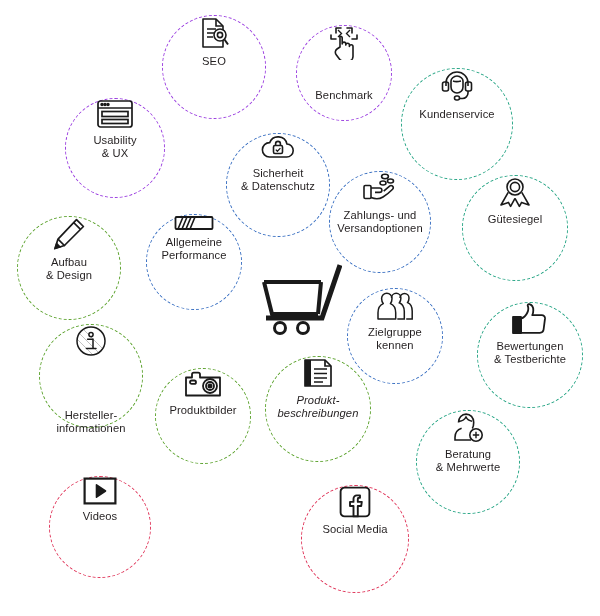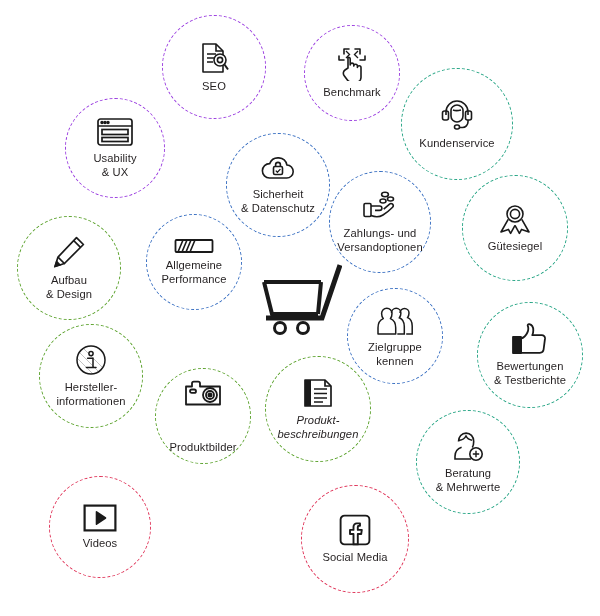--- a/index.html
+++ b/index.html
@@ -1,21 +1,21 @@
 <!DOCTYPE html>
 <html><head>
 <meta charset="utf-8">
 <style>
   html,body{margin:0;padding:0;background:#ffffff;}
   body{width:600px;height:616px;overflow:hidden;
        font-family:"Liberation Sans","DejaVu Sans",sans-serif;}
   #stage{position:relative;width:600px;height:616px;background:#fff;}
   .bubble{position:absolute;box-sizing:border-box;border-radius:50%;
           display:flex;flex-direction:column;align-items:center;
-          justify-content:center;text-align:center;}
+          text-align:center;}
   .bubble .ico{display:block;line-height:0;margin-bottom:5px;}
   .bubble .lbl{font-size:11.2px;line-height:1.18;color:#231f20;
                letter-spacing:.1px;white-space:pre-line;}
   #cart{position:absolute;line-height:0;}
   svg{display:block;}
 </style>
 </head>
 <body>
 
 <div id="stage">
@@ -37,21 +37,21 @@
       <path d="M6 3h13l7 7v21H6z" stroke-linejoin="round"></path>
       <path d="M19 3v7h7"></path>
       <path d="M10 13h9M10 17h9M10 21h6"></path>
       <circle cx="23" cy="19" r="6" fill="#fff"></circle>
           <circle cx="23" cy="19" r="2.6"></circle>
       <path d="M27.5 23.5 L31 28.5" stroke-width="2"></path>
         </svg>
       </span>
       <span class="lbl" style="color: rgb(35, 31, 32);">SEO</span>
     </div>
-    <div class="bubble" style="left: 304px; top: 25px; width: 96px; height: 96px; border: 1.6px dashed rgb(155, 63, 224);">
+    <div class="bubble" style="left: 296px; top: 25px; width: 96px; height: 96px; border: 1.6px dashed rgb(155, 63, 224); gap: 24px;">
       <span class="ico">
         <svg width="34" height="34" viewBox="0 0 34 34" fill="none" stroke="#1a1a1a" stroke-width="1.6">
       <path d="M9 2h5M9 2v5M25 2h-5M25 2v5M9 13H4M4 13l0-4M25 13h5M30 13V9" stroke-linecap="round"></path>
       <path d="M11 4l4 4M23 4l-4 4M11 11l3-3M23 11l-3-3" stroke-width="1.3"></path>
       <path d="M13 12v9M13 21l-3 2c-2 1.4-2.2 4-0.6 6l3 4c1 1.4 2.6 2 4.2 2h5c2.6 0 4.4-2 4.4-4.4V20.5c0-1-0.8-1.8-1.8-1.8s-1.8.8-1.8 1.8v-1.4c0-1-.8-1.8-1.8-1.8s-1.8.8-1.8 1.8v-1.2c0-1-.8-1.8-1.8-1.8s-1.8.8-1.8 1.8V12c0-1-.8-1.8-1.8-1.8S13 11 13 12z" stroke-linejoin="round"></path>
         </svg>
       </span>
       <span class="lbl" style="color: rgb(35, 31, 32);">Benchmark</span>
     </div>
     <div class="bubble" style="left: 65px; top: 98px; width: 100px; height: 100px; border: 1.6px dashed rgb(155, 63, 224);">
@@ -165,21 +165,21 @@
     </div>
     <div class="bubble" style="left: 39px; top: 324px; width: 104px; height: 104px; border: 1.6px dashed rgb(93, 163, 47);">
       <span class="ico">
         <svg width="32" height="32" viewBox="0 0 32 32" fill="none" stroke="#1a1a1a" stroke-width="1.5">
       <circle cx="16" cy="16" r="14"></circle>
       <circle cx="16" cy="9.6" r="2.1"></circle>
       <path d="M12.6 14.2h5.4v9.4M11.4 23.6h9.6" stroke-linecap="round"></path>
       <path d="M4 8 L24 28 M8 4 L28 24 M2 14 L18 30" stroke-width="0.6" opacity=".45"></path>
         </svg>
       </span>
-      <span class="lbl" style="color: rgb(35, 31, 32);">Hersteller-
+      <span class="lbl" style="color: rgb(35, 31, 32); margin-top: 47px;">Hersteller-
 informationen</span>
     </div>
     <div class="bubble" style="left: 265px; top: 356px; width: 106px; height: 106px; border: 1.6px dashed rgb(93, 163, 47);">
       <span class="ico">
         <svg width="34" height="32" viewBox="0 0 34 32" fill="none" stroke="#1a1a1a" stroke-width="1.7">
       <path d="M4 3h20l6 6v20H4z" stroke-linejoin="round"></path>
       <path d="M24 3v6h6"></path>
       <path d="M4 3h6v26H4z" fill="#1a1a1a" stroke="none"></path>
       <path d="M13 12h13M13 16.5h13M13 21h13M13 25h9"></path>
         </svg>
@@ -190,21 +190,21 @@
     <div class="bubble" style="left: 155px; top: 368px; width: 96px; height: 96px; border: 1.6px dashed rgb(93, 163, 47);">
       <span class="ico">
         <svg width="38" height="30" viewBox="0 0 38 30" fill="none" stroke="#1a1a1a" stroke-width="1.8">
       <path d="M2 8.5h6V5.5c0-1 .8-1.8 1.8-1.8h4.4c1 0 1.8.8 1.8 1.8v3H36v18H2z" stroke-linejoin="round"></path>
       <circle cx="26" cy="17" r="7"></circle>
           <circle cx="26" cy="17" r="4"></circle>
           <circle cx="26" cy="17" r="1.6" fill="#1a1a1a"></circle>
       <rect x="6" y="11.5" width="6" height="3.4" rx="1.7"></rect>
         </svg>
       </span>
-      <span class="lbl" style="color: rgb(35, 31, 32); margin-top: 28px;">Produktbilder</span>
+      <span class="lbl" style="color: rgb(35, 31, 32);">Produktbilder</span>
     </div>
     <div class="bubble" style="left: 416px; top: 410px; width: 104px; height: 104px; border: 1.6px dashed rgb(39, 165, 133);">
       <span class="ico">
         <svg width="34" height="32" viewBox="0 0 34 32" fill="none" stroke="#1a1a1a" stroke-width="1.6">
       <path d="M7.5 11.5c0-4.7 3.3-8.4 7.6-8.4s7.6 3.2 7.6 8.4c0 4-1.4 6-1.4 6"></path>
       <path d="M8 10.4c3-.4 6-2.3 7-4.4 1 2 3.2 3.8 6 4.2"></path>
       <path d="M10.6 17.2c-4.4 1.5-6.6 4.2-6.6 9V29h16"></path>
       <circle cx="25" cy="24" r="6.2"></circle>
       <path d="M25 20.8v6.4M21.8 24h6.4" stroke-width="1.4"></path>
         </svg>

